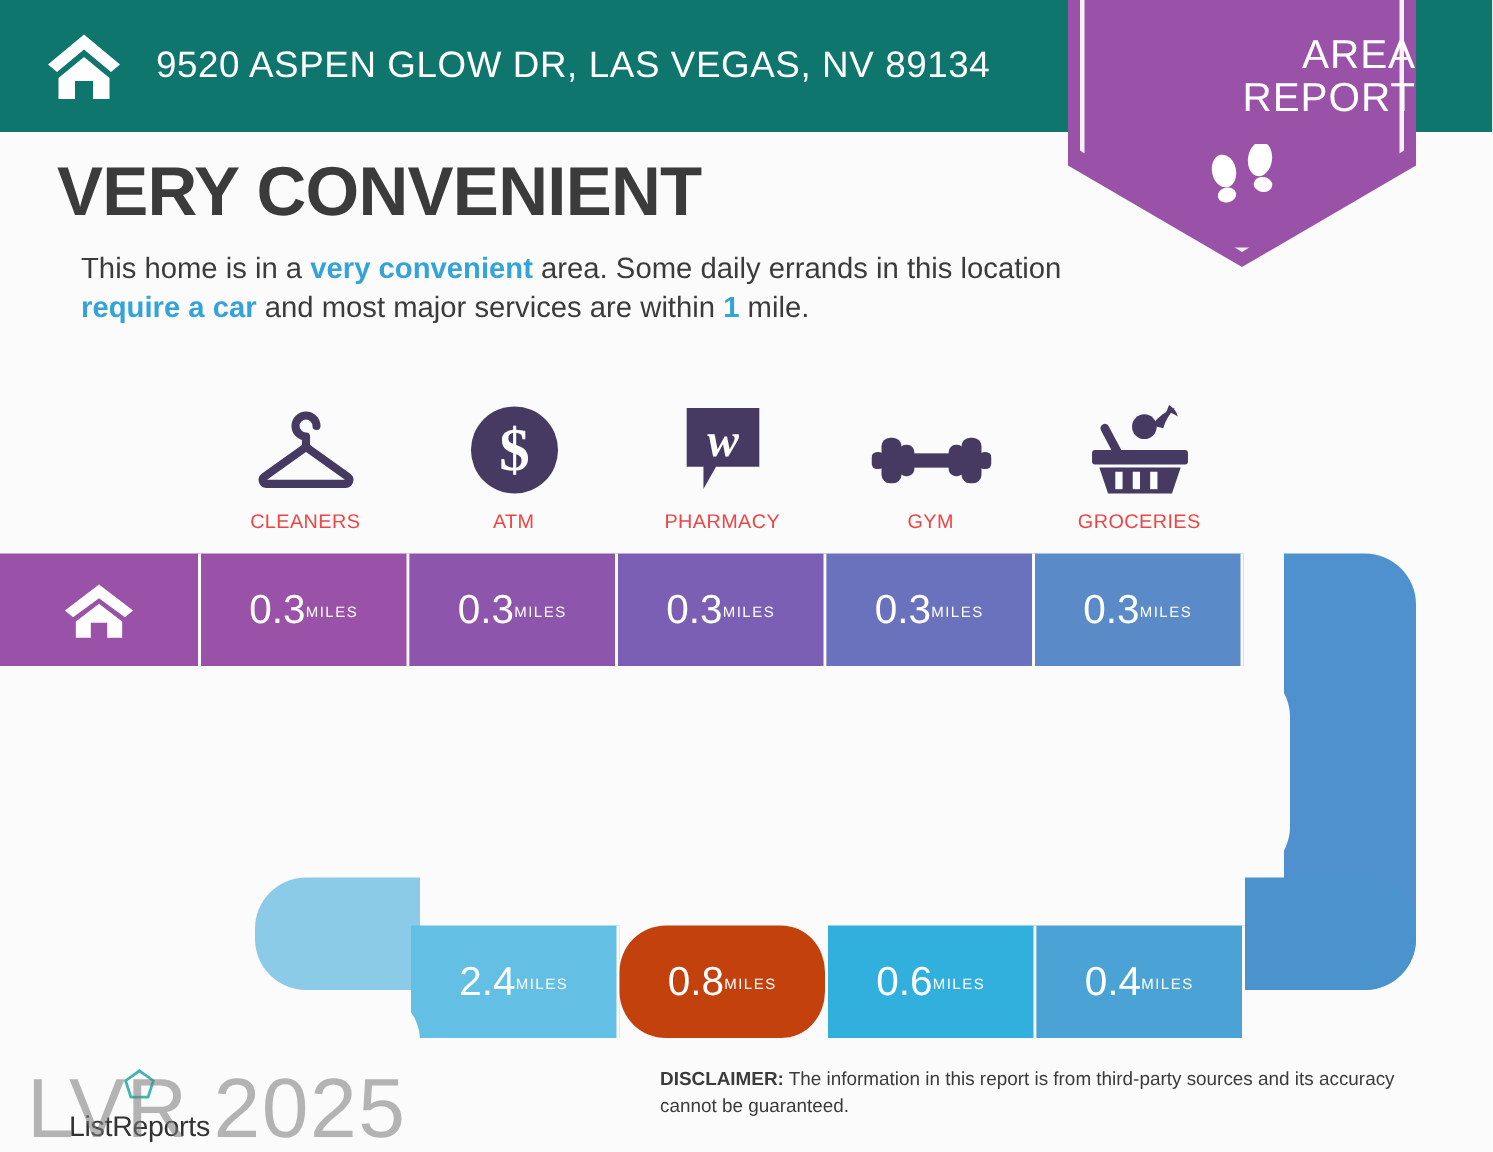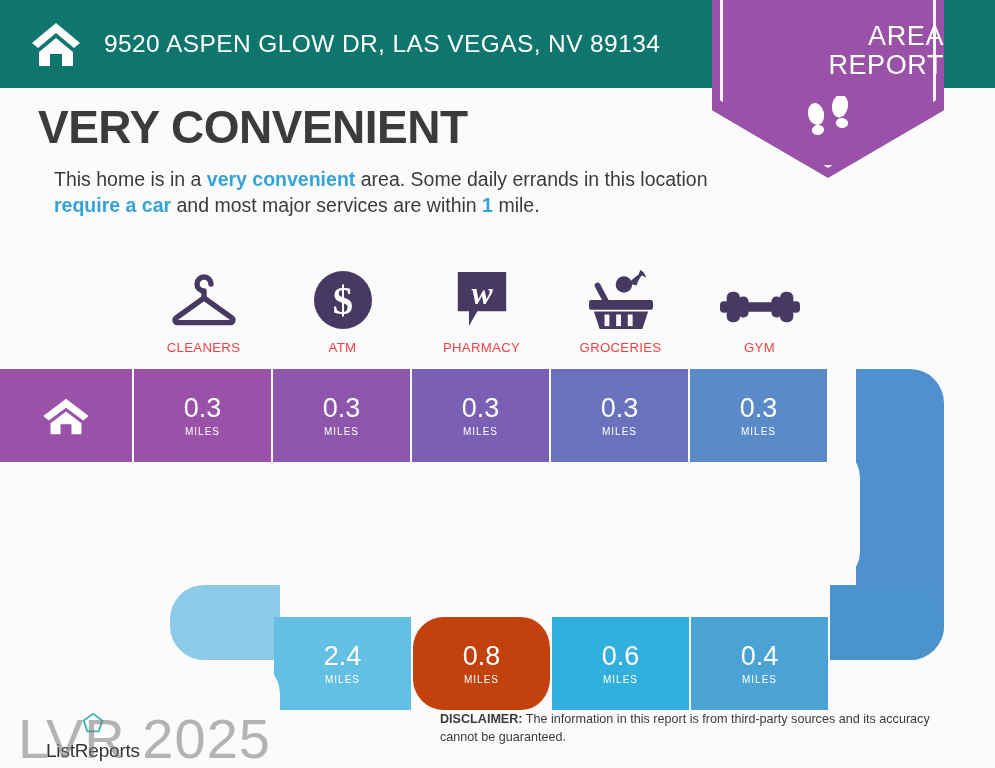--- a/index.html
+++ b/index.html
@@ -75,22 +75,22 @@
     margin-top:10px;font-size:13.2px;font-weight:normal;
     color:#ef4444;letter-spacing:.3px;text-align:center;white-space:nowrap;
   }
 
   #icon-row-1{left:134px;top:262px;}
   #icon-row-2{left:274px;top:474px;}
 
   
   .bar{position:absolute;display:flex;height:75px;z-index:2;}
   .bar-cell{
-    width:139px;height:93px;
-    display:flex;flex-direction:column;align-items:center;justify-content:center;
+    width:139px;height:75px;
+    display:flex;flex-direction:row;align-items:center;justify-content:center;
     color:#ffffff;box-sizing:border-box;
   }
   .bar-value{font-size:27px;line-height:1;font-weight:400;}
   .bar-unit{font-size:10px;letter-spacing:1px;margin-top:4px;font-weight:400;}
   .bar-cell.home{width:134px;}
 
   #bar-1{left:0;top:369px;}
   #bar-2{left:274px;top:617px;}
 
   
@@ -214,55 +214,55 @@
         <svg viewBox="0 0 58 64" width="54" height="60">
           <path d="M3 2 H55 V44 H24 L15 60 L15 44 H3 Z" fill="#463a63"></path>
           <text x="29" y="36" text-anchor="middle" font-family="Liberation Serif, serif" font-style="italic" font-size="34" font-weight="bold" fill="#fff">w</text>
         </svg>
       </div>
       <div class="icon-label">PHARMACY</div>
     </div>
 
     <div class="icon-cell">
       <div class="icon-art">
-        <svg viewBox="0 0 70 64" width="68" height="62">
-          <g fill="#463a63">
-            <circle cx="38" cy="17" r="8.5"></circle>
-            <path d="M43 16 q7-9 16-12 q-6 7 -8 14 z"></path>
-            <path d="M55 2 q5 3 6 8 q-4-3 -8-3 z"></path>
-            <rect x="12" y="14" width="6" height="24" rx="3" transform="rotate(-28 15 26)"></rect>
-            <rect x="2" y="33" width="66" height="10" rx="2"></rect>
-            <path d="M7 45 H63 L57 63 H13 Z"></path>
-          </g>
-          <g fill="#fbfbfb">
-            <rect x="18" y="48" width="5" height="12"></rect>
-            <rect x="30" y="48" width="5" height="12"></rect>
-            <rect x="42" y="48" width="5" height="12"></rect>
-          </g>
-        </svg>
-      </div>
-      <div class="icon-label">GROCERIES</div>
-    </div>
-
-    <div class="icon-cell">
-      <div class="icon-art">
         <svg viewBox="0 0 84 46" width="80" height="46">
           <g fill="#463a63">
             <rect x="0" y="17" width="9" height="12" rx="4"></rect>
             <rect x="7" y="7" width="14" height="32" rx="6"></rect>
             <rect x="19" y="12" width="11" height="22" rx="5"></rect>
             <rect x="28" y="18" width="28" height="10"></rect>
             <rect x="54" y="12" width="11" height="22" rx="5"></rect>
             <rect x="63" y="7" width="14" height="32" rx="6"></rect>
             <rect x="75" y="17" width="9" height="12" rx="4"></rect>
           </g>
         </svg>
       </div>
       <div class="icon-label">GYM</div>
     </div>
+
+    <div class="icon-cell">
+      <div class="icon-art">
+        <svg viewBox="0 0 70 64" width="68" height="62">
+          <g fill="#463a63">
+            <circle cx="38" cy="17" r="8.5"></circle>
+            <path d="M43 16 q7-9 16-12 q-6 7 -8 14 z"></path>
+            <path d="M55 2 q5 3 6 8 q-4-3 -8-3 z"></path>
+            <rect x="12" y="14" width="6" height="24" rx="3" transform="rotate(-28 15 26)"></rect>
+            <rect x="2" y="33" width="66" height="10" rx="2"></rect>
+            <path d="M7 45 H63 L57 63 H13 Z"></path>
+          </g>
+          <g fill="#fbfbfb">
+            <rect x="18" y="48" width="5" height="12"></rect>
+            <rect x="30" y="48" width="5" height="12"></rect>
+            <rect x="42" y="48" width="5" height="12"></rect>
+          </g>
+        </svg>
+      </div>
+      <div class="icon-label">GROCERIES</div>
+    </div>
   </div>
 
   <div class="elbow-right" style="background: rgb(79, 145, 207);"></div>
   <div class="notch-top"></div>
 
   <div class="bar" id="bar-1">
     <div class="bar-cell home" style="background: rgb(154, 81, 168); border-right: 2px solid rgb(251, 251, 251);">
       <svg viewBox="0 0 54 44" width="50" height="40">
         <path d="M27 3 L52 22 L46 27 L27 13 L8 27 L2 22 Z" fill="#fff"></path>
         <path d="M27 17 L44 30 L44 42 L33 42 L33 31 L21 31 L21 42 L10 42 L10 30 Z" fill="#fff"></path>

